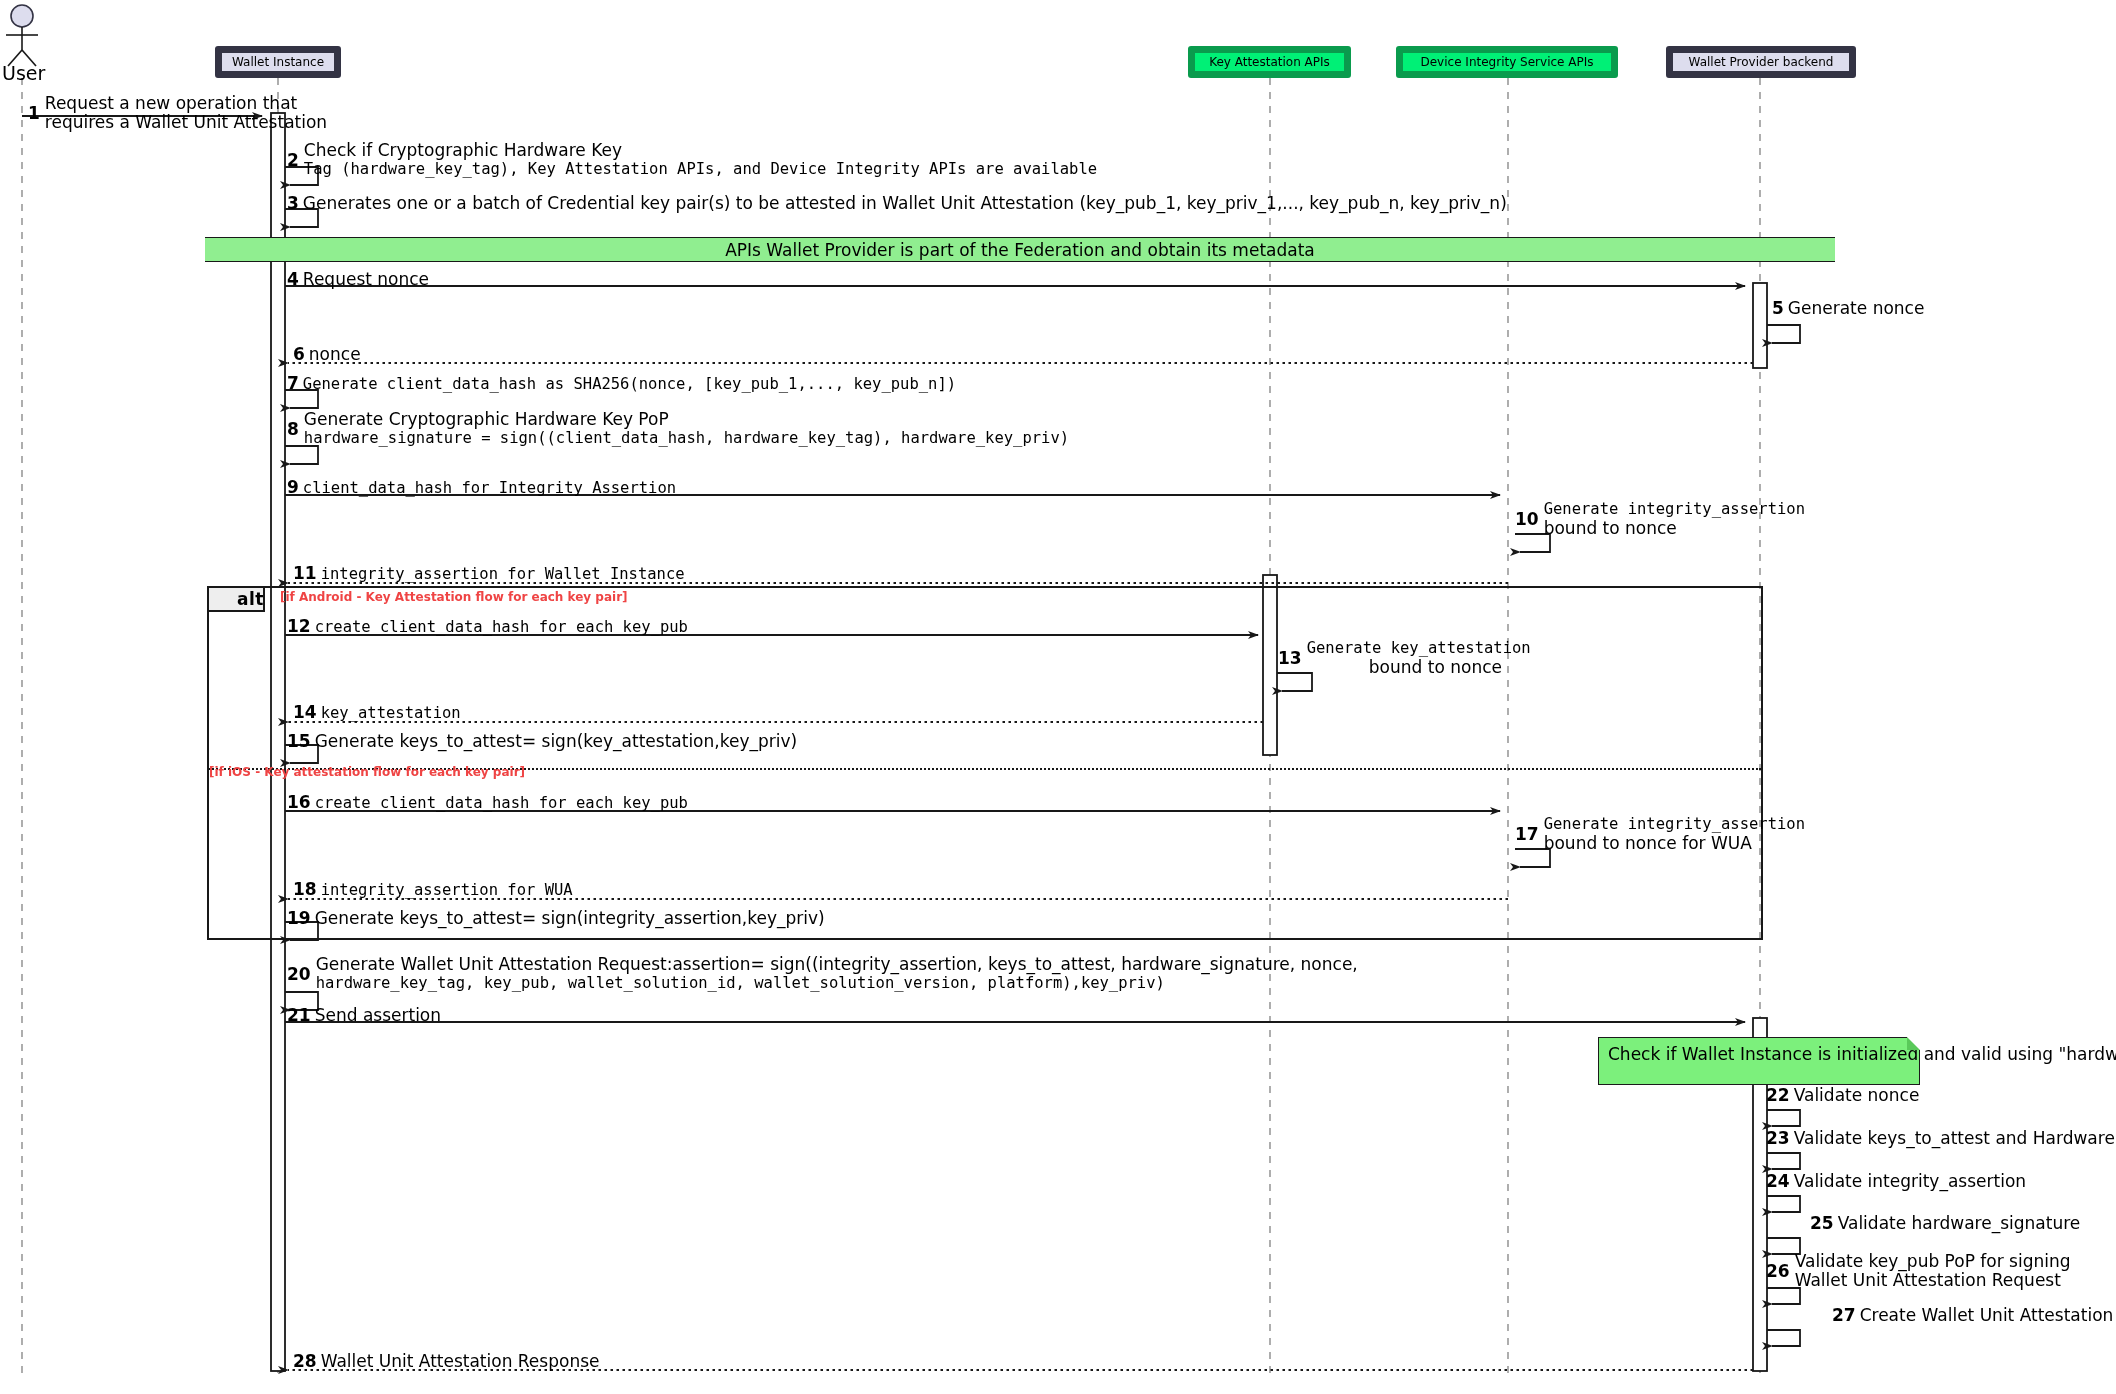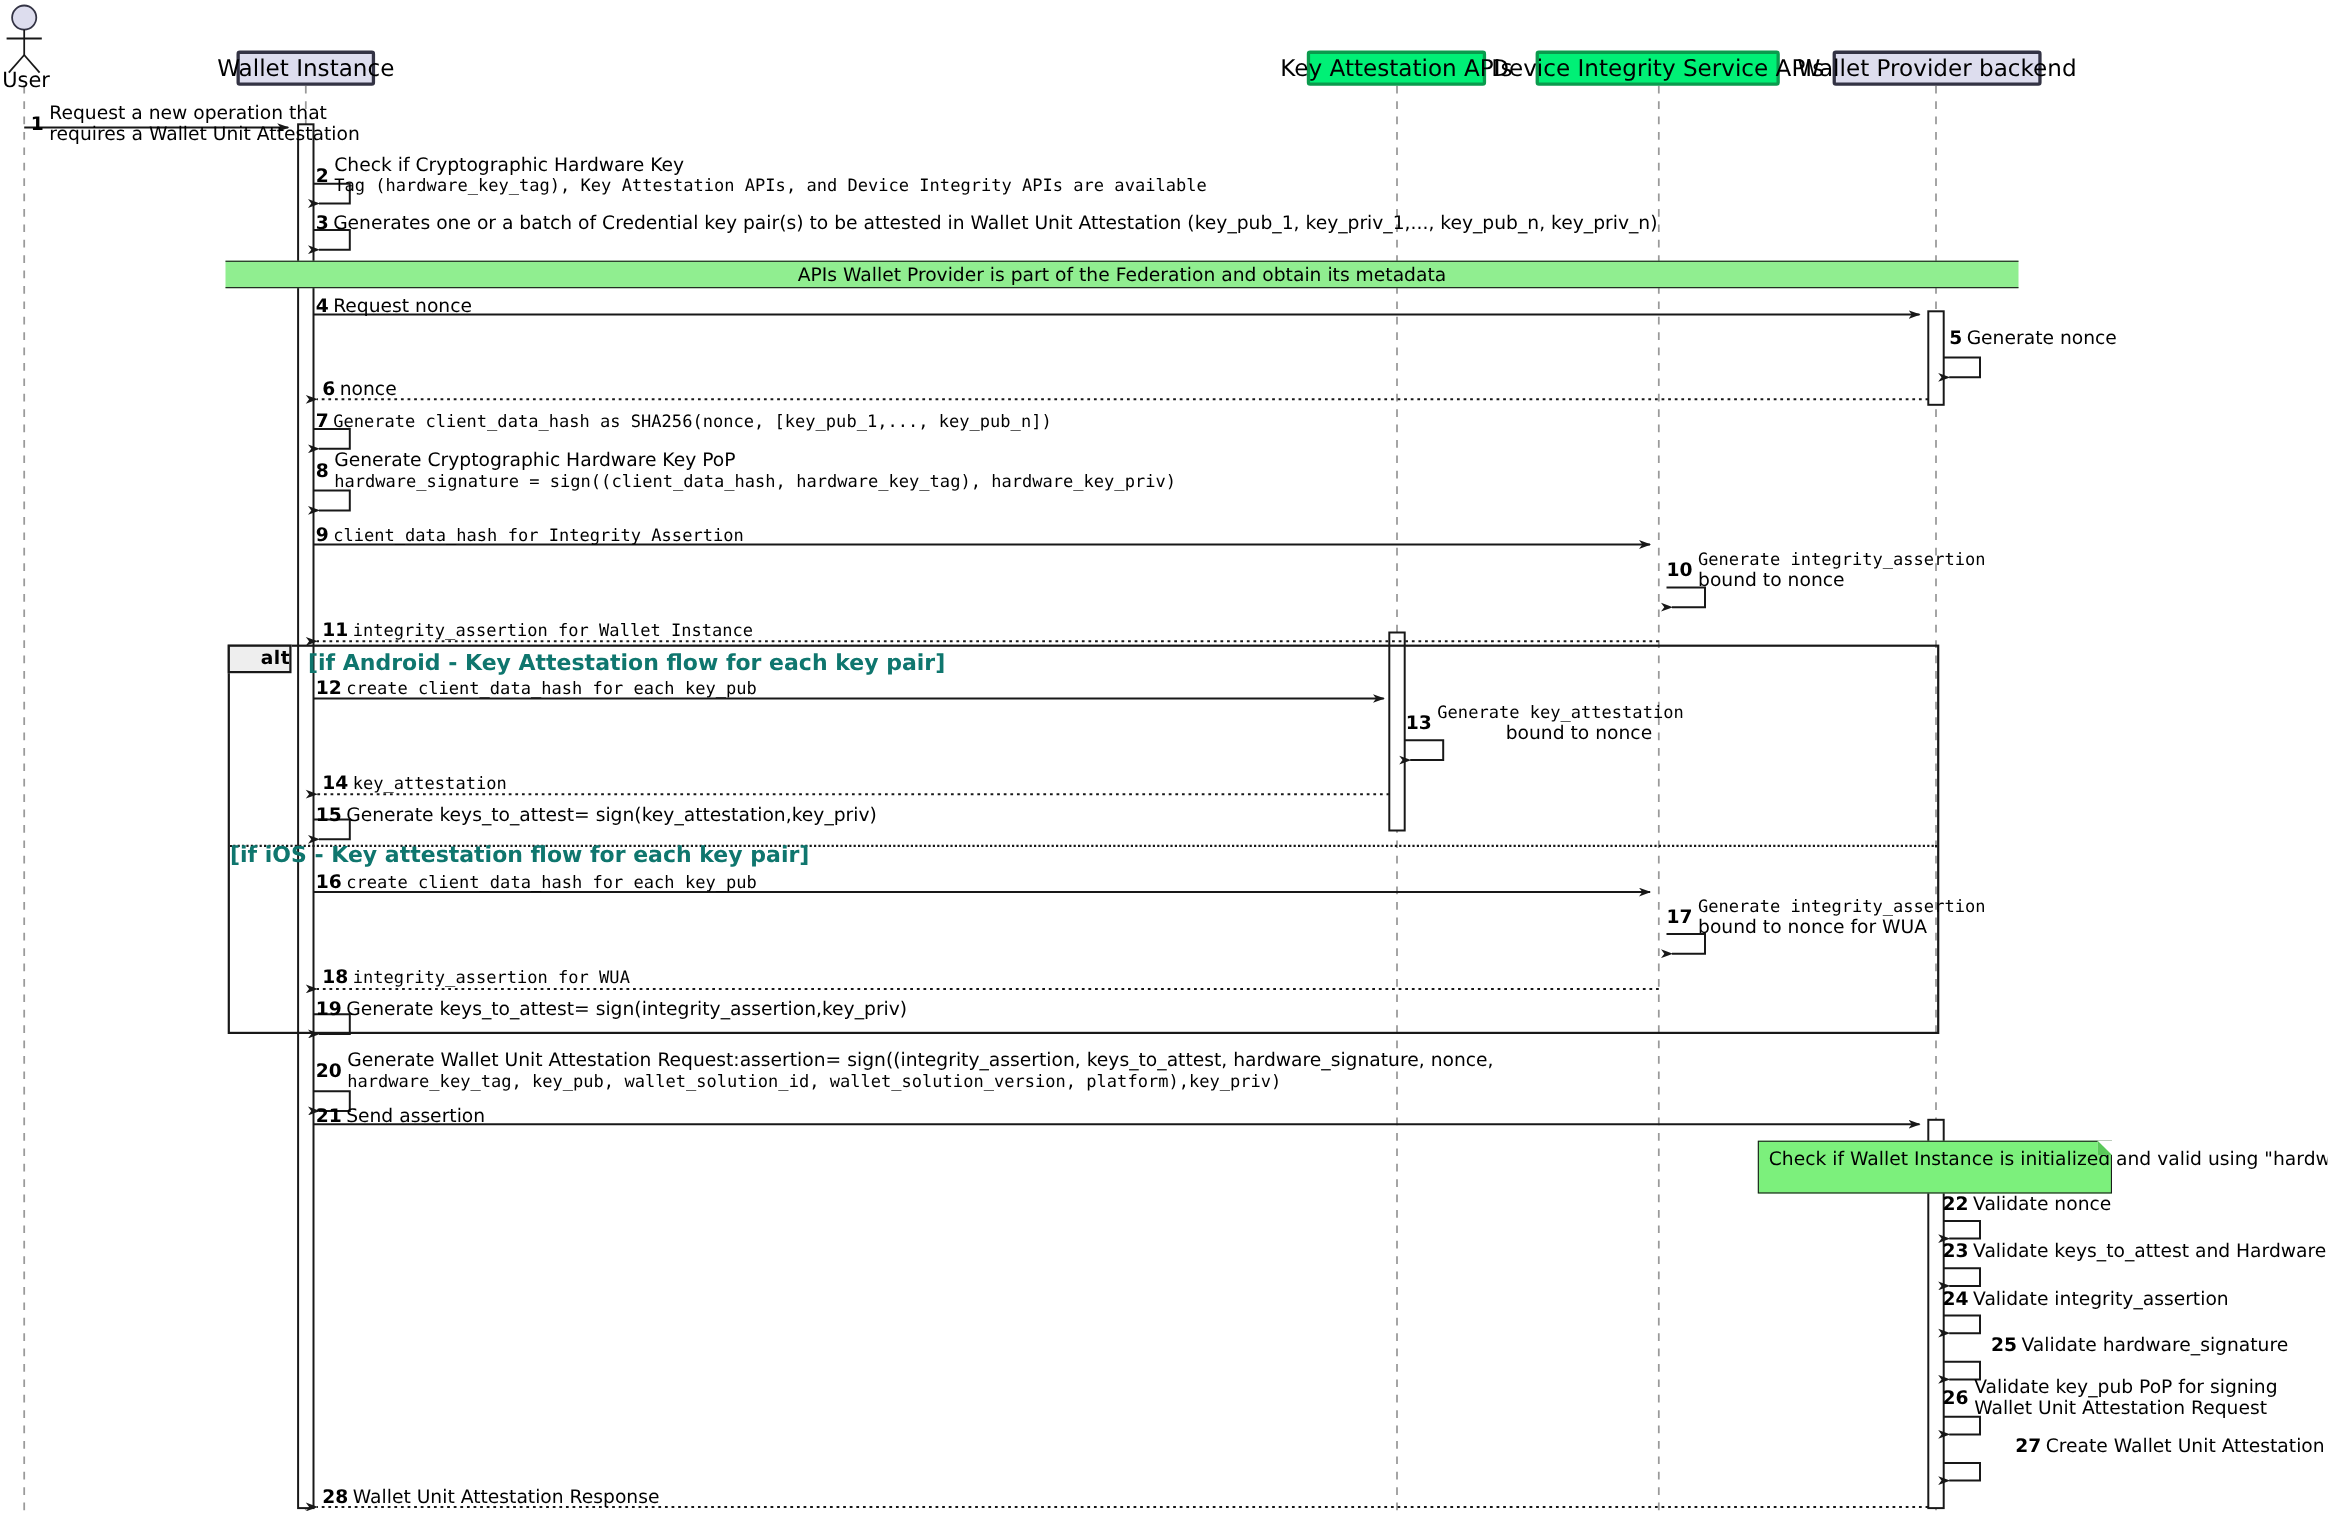--- a/index.html
+++ b/index.html
@@ -23,23 +23,23 @@
     position: absolute;
     left: 0;
     top: 0;
     width: 2116px;
     height: 1394px;
   }
   
   .participant {
     position: absolute;
     box-sizing: border-box;
-    border: 3px solid #737373;
+    border: 7px solid #737373;
     border-radius: 3px;
-    font-size: 21px;
+    font-size: 12px;
     line-height: 1;
     color: #000000;
     display: flex;
     align-items: center;
     justify-content: center;
     white-space: nowrap;
     padding: 0 9px;
     height: 32px;
   }
   .participant.lav   { background: #DDDDEE; border-color: #333344; }
@@ -108,24 +108,24 @@
     font-weight: bold;
     font-size: 17px;
     color: #000000;
     display: flex;
     align-items: center;
     padding-left: 14px;
     letter-spacing: 0.5px;
   }
   .alt-cond {
     position: absolute;
-    font-size: 20px;
+    font-size: 12px;
     font-weight: bold;
     white-space: nowrap;
-    color: #0f766e;
+    color: #ef4444;
   }
   .alt-sep {
     position: absolute;
     border-top: 2px dotted #181818;
     height: 0;
   }
 
   
   .note {
     position: absolute;

